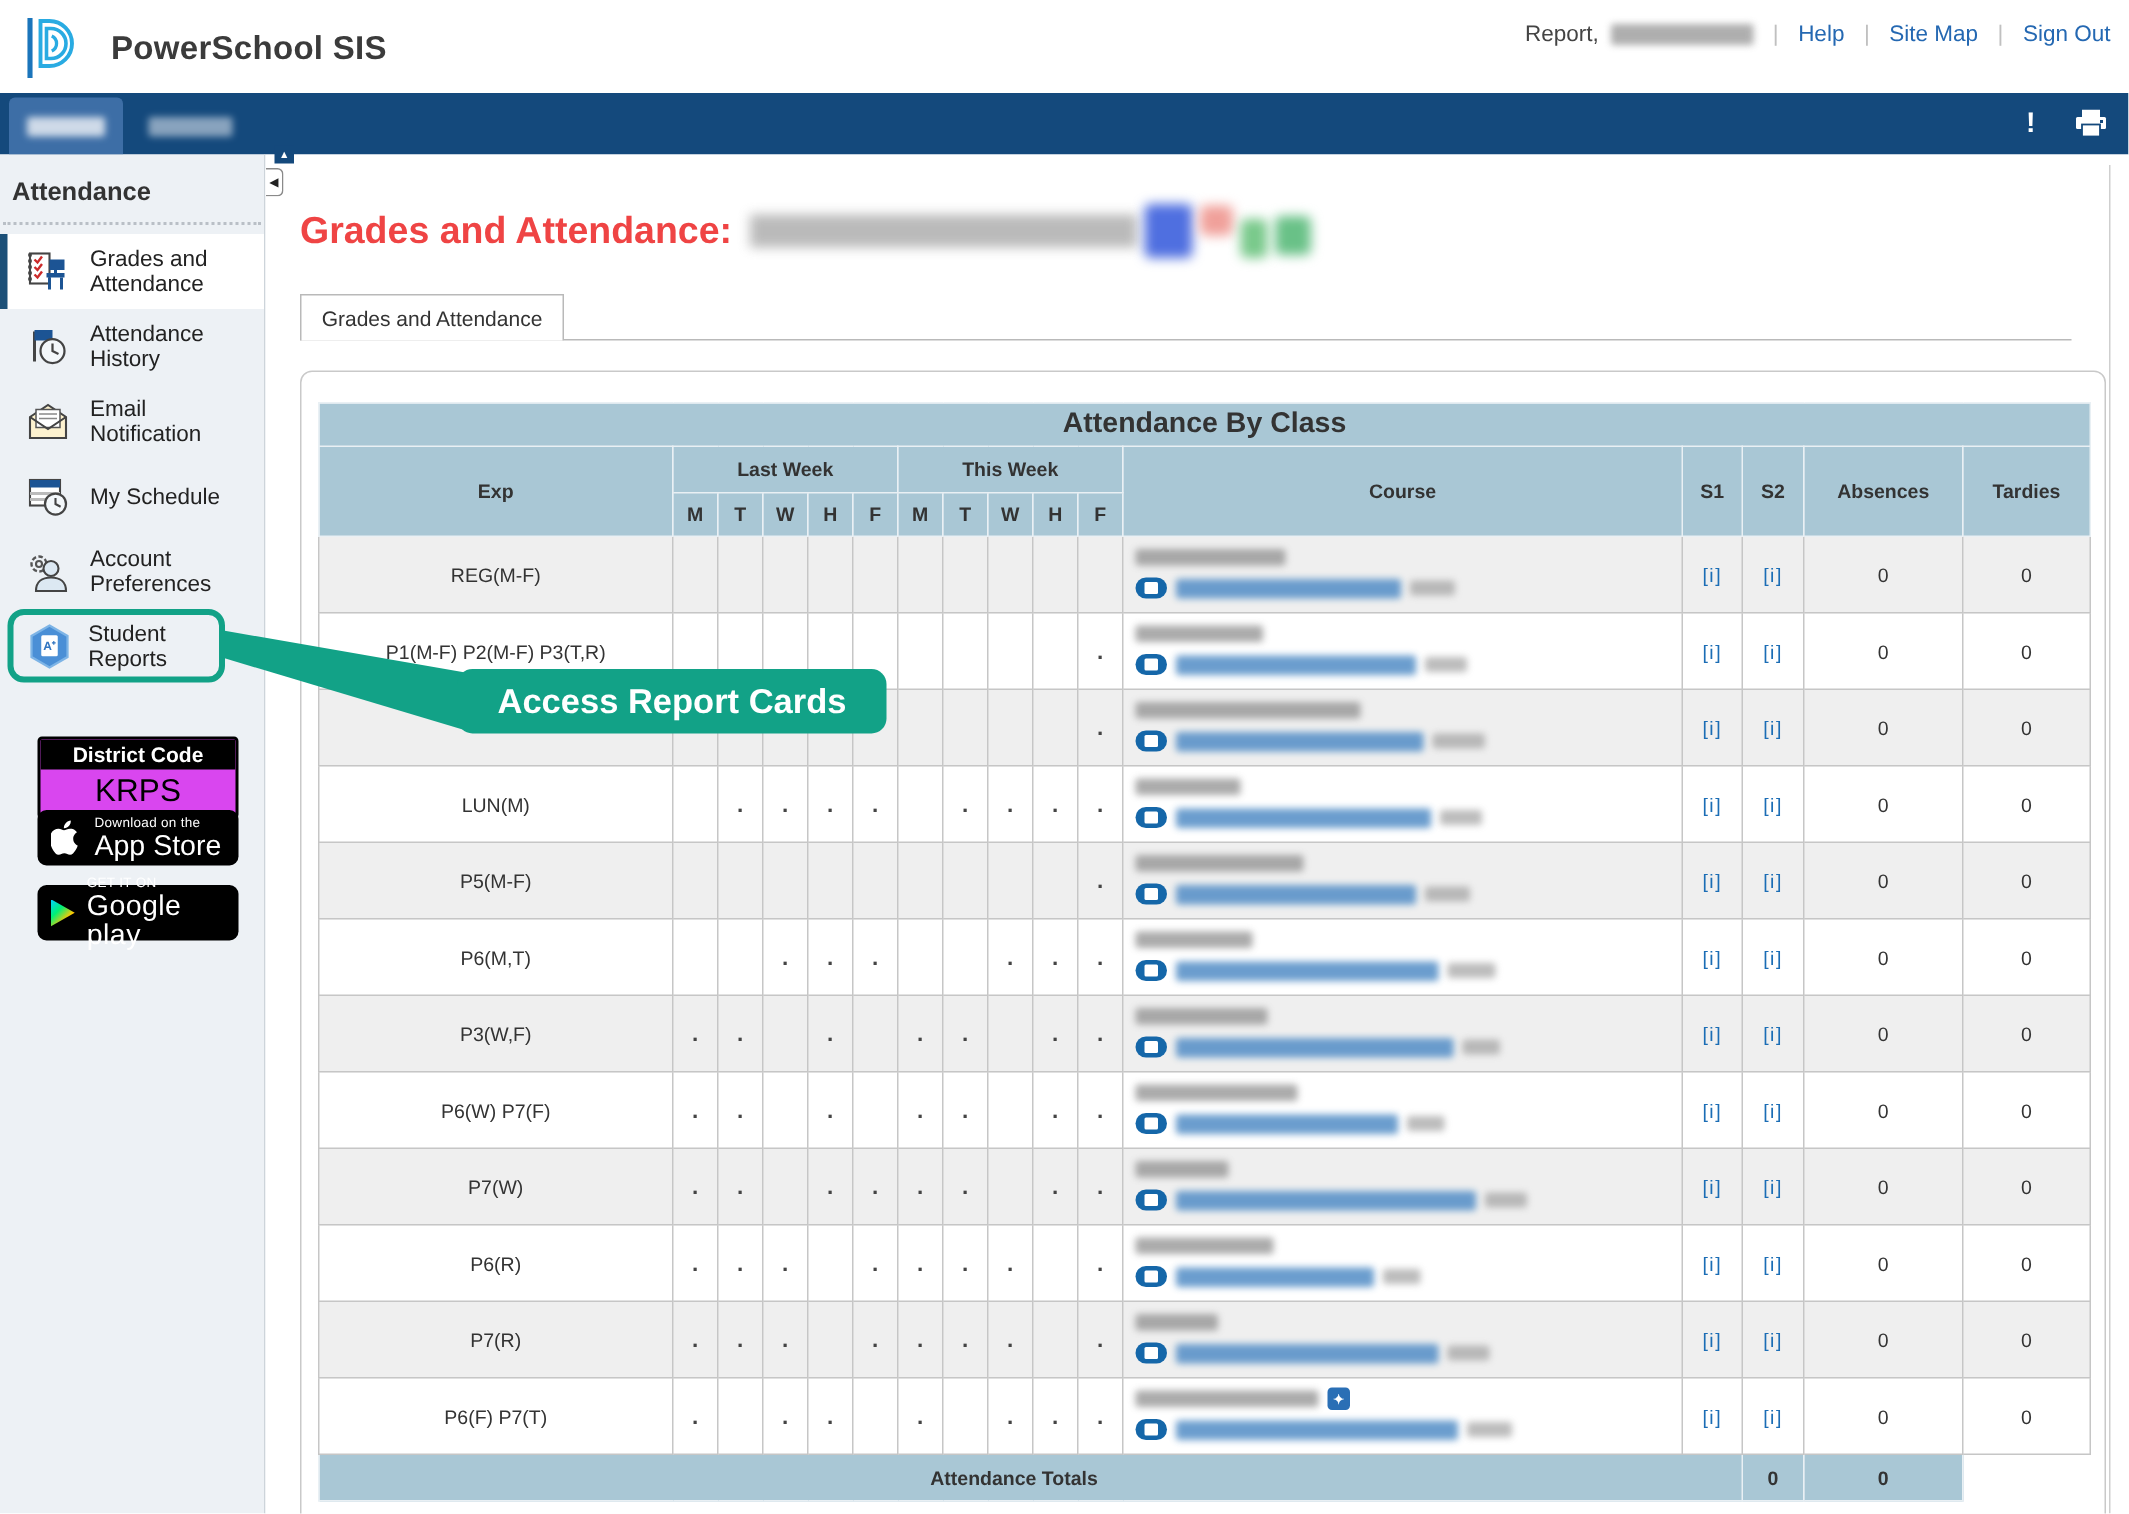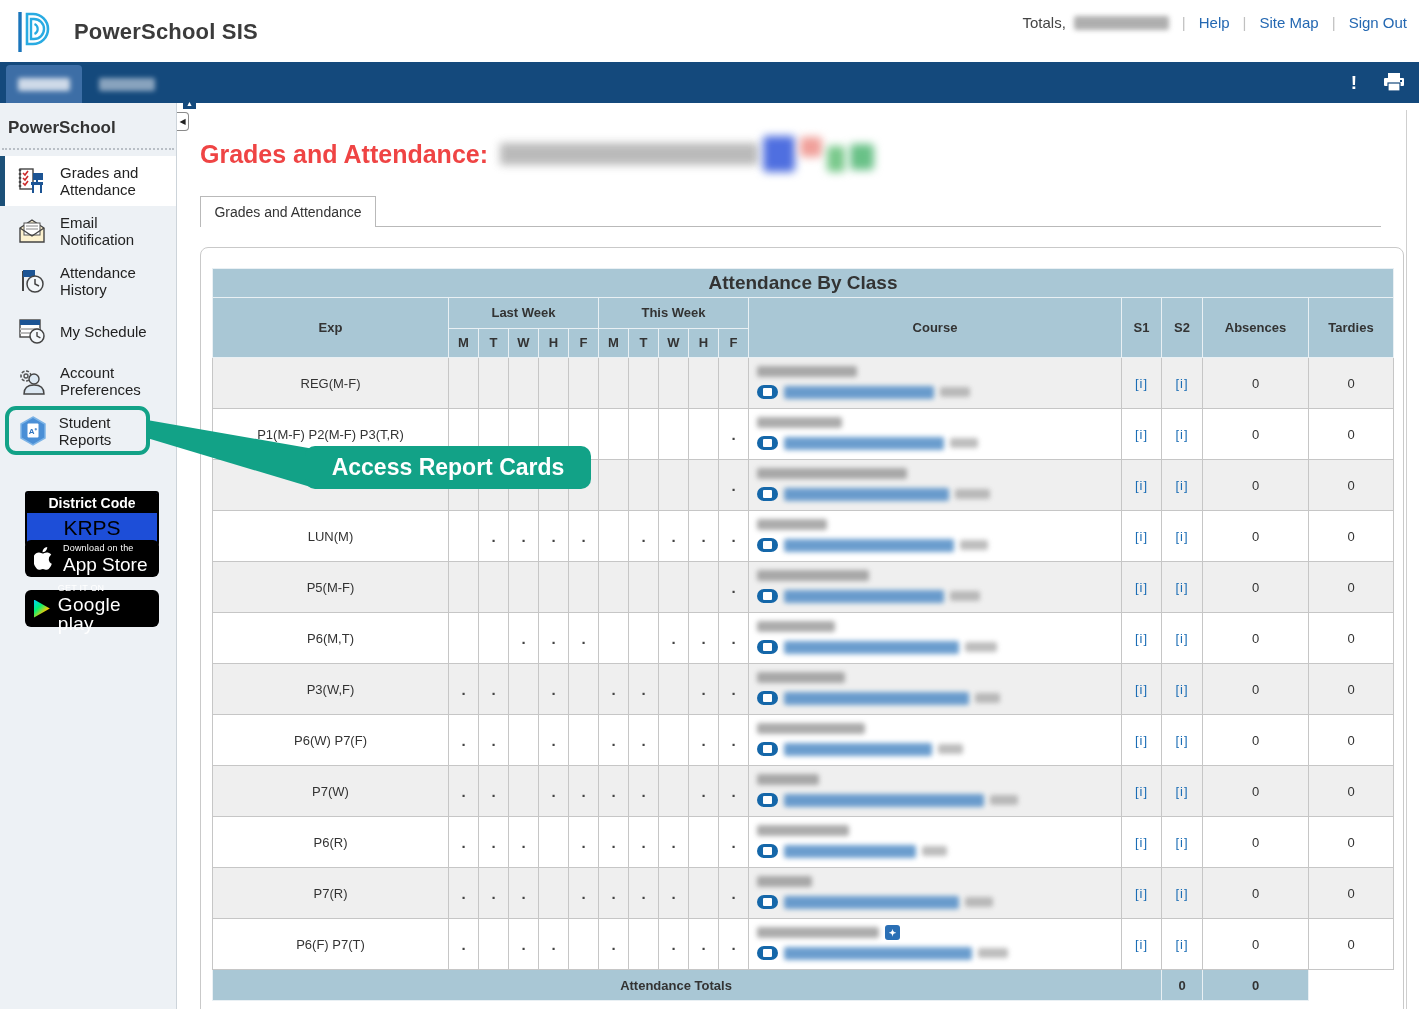--- a/index.html
+++ b/index.html
@@ -29,21 +29,21 @@
   .sidebar { position:absolute; top:103px; left:0; width:177px; height:906px; background:#edf1f5; border-right:1px solid #cdd4da; }
   .nav-heading { padding:15px 0 10px 8px; font-size:17px; font-weight:bold; color:#333; }
   .nav-divider { border-bottom:2px dotted #b9bfc6; margin:0 2px 6px 2px; }
   .side-item { display:flex; align-items:center; height:50px; padding-left:9px; border-left:5px solid transparent; cursor:pointer; }
   .side-item.active { background:#fff; border-left:5px solid #1c5078; }
   .side-icon { width:36px; display:flex; justify-content:center; }
   .side-label { font-size:15px; color:#222; line-height:17px; margin-left:10px; width:102px; }
   .report-outline { border:4px solid #12a287; border-radius:11px; margin:0 26px 0 5px; background:transparent; }
   .report-outline .side-item { border-left:5px solid transparent; height:41px; padding-left:4px; }
 
-  .district-box { position:absolute; left:25px; top:388px; width:134px; border:2px solid #000; border-radius:3px; overflow:hidden; background:#1d4ed8; }
+  .district-box { position:absolute; left:25px; top:388px; width:134px; border:2px solid #000; border-radius:3px; overflow:hidden; background:#d946ef; }
   .district-head { background:#000; color:#fff; font-size:14px; font-weight:bold; text-align:center; padding:2px 0; }
   .district-val { color:#000; font-size:21px; text-align:center; padding:3px 0 4px 0; }
   .store-badge { position:absolute; left:25px; width:134px; height:37px; background:#000; border-radius:6px; display:flex; align-items:center; padding:0 9px; cursor:pointer; }
   .badge-apple { top:437px; }
   .badge-gplay { top:487px; }
   .badge-text { color:#fff; margin-left:8px; line-height:1; }
   .badge-small { font-size:9px; display:block; letter-spacing:.2px; }
   .badge-big { font-size:19px; display:block; margin-top:2px; font-weight:normal; }
   .gplay-big { font-weight:normal; letter-spacing:.3px; }
   .play-tri { width:18px; height:18px; clip-path:polygon(0 0,100% 50%,0 100%); background:linear-gradient(135deg,#00d2ff 0%,#00f076 35%,#ffc900 68%,#ff3a44 100%); }
@@ -101,21 +101,21 @@
     <div class="brand-wrap">
       <svg width="46" height="46" viewBox="0 0 46 46">
         <line x1="6" y1="3" x2="6" y2="43" stroke="#1b75bb" stroke-width="3.4"></line>
         <path d="M13 5 h6 a15 15 0 0 1 0 30 h-6 z" fill="none" stroke="#29abe2" stroke-width="2.6"></path>
         <path d="M17 10 h3 a10 10 0 0 1 0 20 h-3 z" fill="none" stroke="#29abe2" stroke-width="2.4"></path>
         <path d="M20.5 15 a5.5 5.5 0 0 1 0 10" fill="none" stroke="#29abe2" stroke-width="2.2"></path>
       </svg>
       <span class="brand-text">PowerSchool SIS</span>
     </div>
     <div class="header-right">
-      <span>Totals,</span>
+      <span>Report,</span>
       <span class="blur-bar name-blur-h"></span>
       <span class="sep">|</span>
       <a class="hlink">Help</a>
       <span class="sep">|</span>
       <a class="hlink">Site Map</a>
       <span class="sep">|</span>
       <a class="hlink">Sign Out</a>
     </div>
   </div>
 
@@ -131,21 +131,21 @@
       <svg width="22" height="19" viewBox="0 0 22 19" style="cursor:pointer">
         <rect x="5" y="0" width="12" height="5" fill="#fff"></rect>
         <rect x="1" y="5" width="20" height="8" rx="1" fill="#fff"></rect>
         <rect x="17" y="7" width="2" height="2" fill="#14497c"></rect>
         <rect x="5" y="10" width="12" height="8" fill="#fff" stroke="#14497c" stroke-width="1.2"></rect>
       </svg>
     </div>
   </div>
 
   <div class="sidebar">
-    <div class="nav-heading">PowerSchool</div>
+    <div class="nav-heading">Attendance</div>
     <div class="nav-divider"></div>
 
     <div class="side-item active">
       <span class="side-icon">
         <svg width="30" height="28" viewBox="0 0 30 28">
           <rect x="3" y="2" width="13" height="20" fill="#fff" stroke="#444" stroke-width="1.4"></rect>
           <line x1="3" y1="2" x2="3" y2="22" stroke="#444" stroke-width="2.4" stroke-dasharray="2,2"></line>
           <path d="M6 6 l2 2 3-4" stroke="#cc2b2b" stroke-width="1.6" fill="none"></path>
           <path d="M6 11 l2 2 3-4" stroke="#cc2b2b" stroke-width="1.6" fill="none"></path>
           <path d="M6 16 l2 2 3-4" stroke="#cc2b2b" stroke-width="1.6" fill="none"></path>
@@ -154,41 +154,41 @@
           <line x1="16" y1="18" x2="16" y2="26" stroke="#1c5494" stroke-width="2"></line>
           <line x1="24" y1="18" x2="24" y2="26" stroke="#1c5494" stroke-width="2"></line>
           <line x1="20" y1="13" x2="20" y2="15" stroke="#1c5494" stroke-width="2"></line>
         </svg>
       </span>
       <span class="side-label">Grades and Attendance</span>
     </div>
 
     <div class="side-item">
       <span class="side-icon">
+        <svg width="30" height="28" viewBox="0 0 30 28">
+          <line x1="6" y1="4" x2="6" y2="24" stroke="#444" stroke-width="2"></line>
+          <rect x="6" y="3" width="12" height="7" fill="#1c5494"></rect>
+          <circle cx="18" cy="17" r="8" fill="#f3f7fa" stroke="#444" stroke-width="1.5"></circle>
+          <path d="M18 12 v5 l4 2" stroke="#444" stroke-width="1.5" fill="none"></path>
+        </svg>
+      </span>
+      <span class="side-label">Attendance History</span>
+    </div>
+
+    <div class="side-item">
+      <span class="side-icon">
         <svg width="30" height="26" viewBox="0 0 30 26">
           <path d="M3 10 L15 2 L27 10 V24 H3 Z" fill="#fdf2cf" stroke="#444" stroke-width="1.4"></path>
           <rect x="7" y="5" width="16" height="12" fill="#fff" stroke="#555" stroke-width="1"></rect>
           <line x1="9" y1="8" x2="21" y2="8" stroke="#888" stroke-width="1"></line>
           <line x1="9" y1="11" x2="21" y2="11" stroke="#888" stroke-width="1"></line>
           <path d="M3 10 L15 18 L27 10" fill="none" stroke="#444" stroke-width="1.4"></path>
         </svg>
       </span>
       <span class="side-label">Email Notification</span>
-    </div>
-
-    <div class="side-item">
-      <span class="side-icon">
-        <svg width="30" height="28" viewBox="0 0 30 28">
-          <line x1="6" y1="4" x2="6" y2="24" stroke="#444" stroke-width="2"></line>
-          <rect x="6" y="3" width="12" height="7" fill="#1c5494"></rect>
-          <circle cx="18" cy="17" r="8" fill="#f3f7fa" stroke="#444" stroke-width="1.5"></circle>
-          <path d="M18 12 v5 l4 2" stroke="#444" stroke-width="1.5" fill="none"></path>
-        </svg>
-      </span>
-      <span class="side-label">Attendance History</span>
     </div>
 
     <div class="side-item">
       <span class="side-icon">
         <svg width="30" height="28" viewBox="0 0 30 28">
           <rect x="3" y="3" width="20" height="17" fill="#fff" stroke="#444" stroke-width="1.4"></rect>
           <rect x="3" y="3" width="20" height="5" fill="#1c5494"></rect>
           <line x1="3" y1="12" x2="23" y2="12" stroke="#bbb" stroke-width="2"></line>
           <line x1="3" y1="16" x2="23" y2="16" stroke="#bbb" stroke-width="2"></line>
           <circle cx="20" cy="19" r="7" fill="#f3f7fa" stroke="#444" stroke-width="1.5"></circle>

